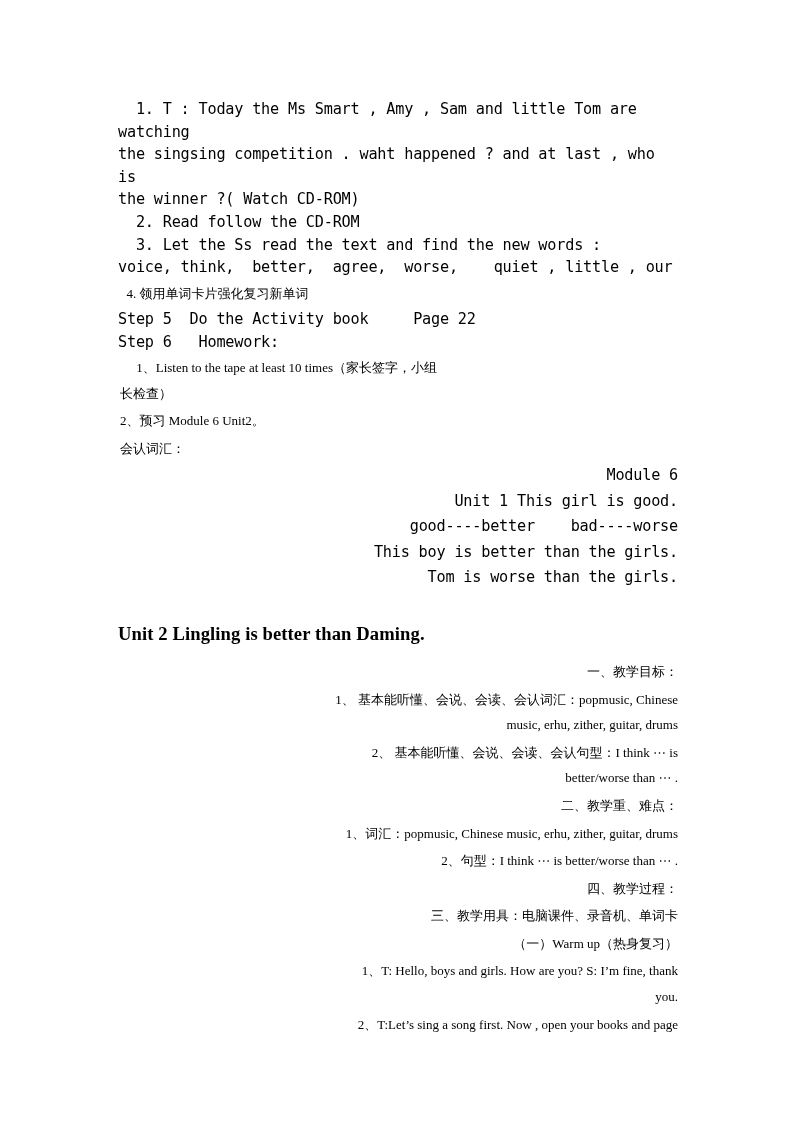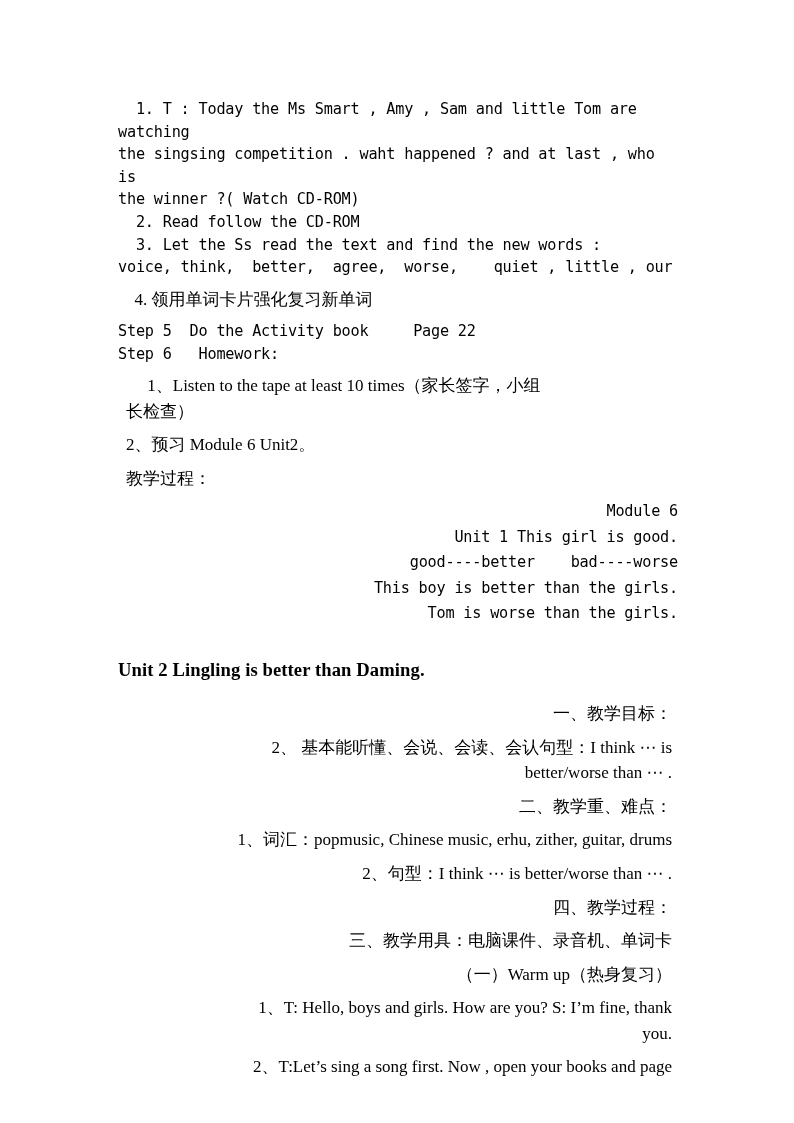--- a/index.html
+++ b/index.html
@@ -40,24 +40,24 @@
     margin: 0;
   }
   .blk {
     margin: 0;
     padding: 0;
   }
   
   .sec-a .ln { line-height: 22.6px; }
   .cjk-ln {
     font-family: "Liberation Serif", "DejaVu Serif", serif;
-    font-size: 17px;
+    font-size: 13px;
     line-height: 25.4px;
     white-space: pre-wrap;
-    margin: 8px;
+    margin: 2px;
   }
 
   
   .board {
     text-align: right;
     font-family: "DejaVu Sans Mono", "Liberation Mono", monospace;
     font-size: 15.2px;
     line-height: 25.6px;
     letter-spacing: -0.2px;
     width: 562px;
@@ -92,39 +92,41 @@
 the winner ?( Watch CD-ROM)</p>
       <p class="ln">  2. Read follow the CD-ROM</p>
       <p class="ln">  3. Let the Ss read the text and find the new words :
 voice, think,  better,  agree,  worse,    quiet , little , our</p>
       <p class="cjk-ln">  4. 领用单词卡片强化复习新单词</p>
       <p class="ln">Step 5  Do the Activity book     Page 22</p>
       <p class="ln">Step 6   Homework:</p>
       <p class="cjk-ln">     1、Listen to the tape at least 10 times（家长签字，小组
 长检查）</p>
       <p class="cjk-ln">2、预习 Module 6 Unit2。</p>
-      <p class="cjk-ln">教学过程：</p>
+      <p class="cjk-ln">会认词汇：</p>
     </div>
 
     <div class="board">
       <div>Module 6</div>
       <div>Unit 1 This girl is good.</div>
       <div>good----better    bad----worse</div>
       <div>This boy is better than the girls.</div>
       <div>Tom is worse than the girls.</div>
     </div>
 
     <div class="spacer-lg"></div>
 
     <div class="unit-heading">Unit 2 Lingling is better than Daming.</div>
 
     <div class="spacer-sm"></div>
 
     <div class="sec-b blk">
       <p class="cjk-ln">一、教学目标：</p>
+      <p class="cjk-ln">    1、 基本能听懂、会说、会读、会认词汇：popmusic, Chinese
+music, erhu, zither, guitar, drums</p>
       <p class="cjk-ln">    2、 基本能听懂、会说、会读、会认句型：I think ⋯ is
 better/worse than ⋯ .</p>
       <p class="cjk-ln">二、教学重、难点：</p>
       <p class="cjk-ln">    1、词汇：popmusic, Chinese music, erhu, zither, guitar, drums</p>
       <p class="cjk-ln">    2、句型：I think ⋯ is better/worse than ⋯ .</p>
       <p class="cjk-ln">四、教学过程：</p>
       <p class="cjk-ln">三、教学用具：电脑课件、录音机、单词卡</p>
       <p class="cjk-ln">    （一）Warm up（热身复习）</p>
       <p class="cjk-ln">    1、T: Hello, boys and girls. How are you? S: I’m fine, thank
 you.</p>

